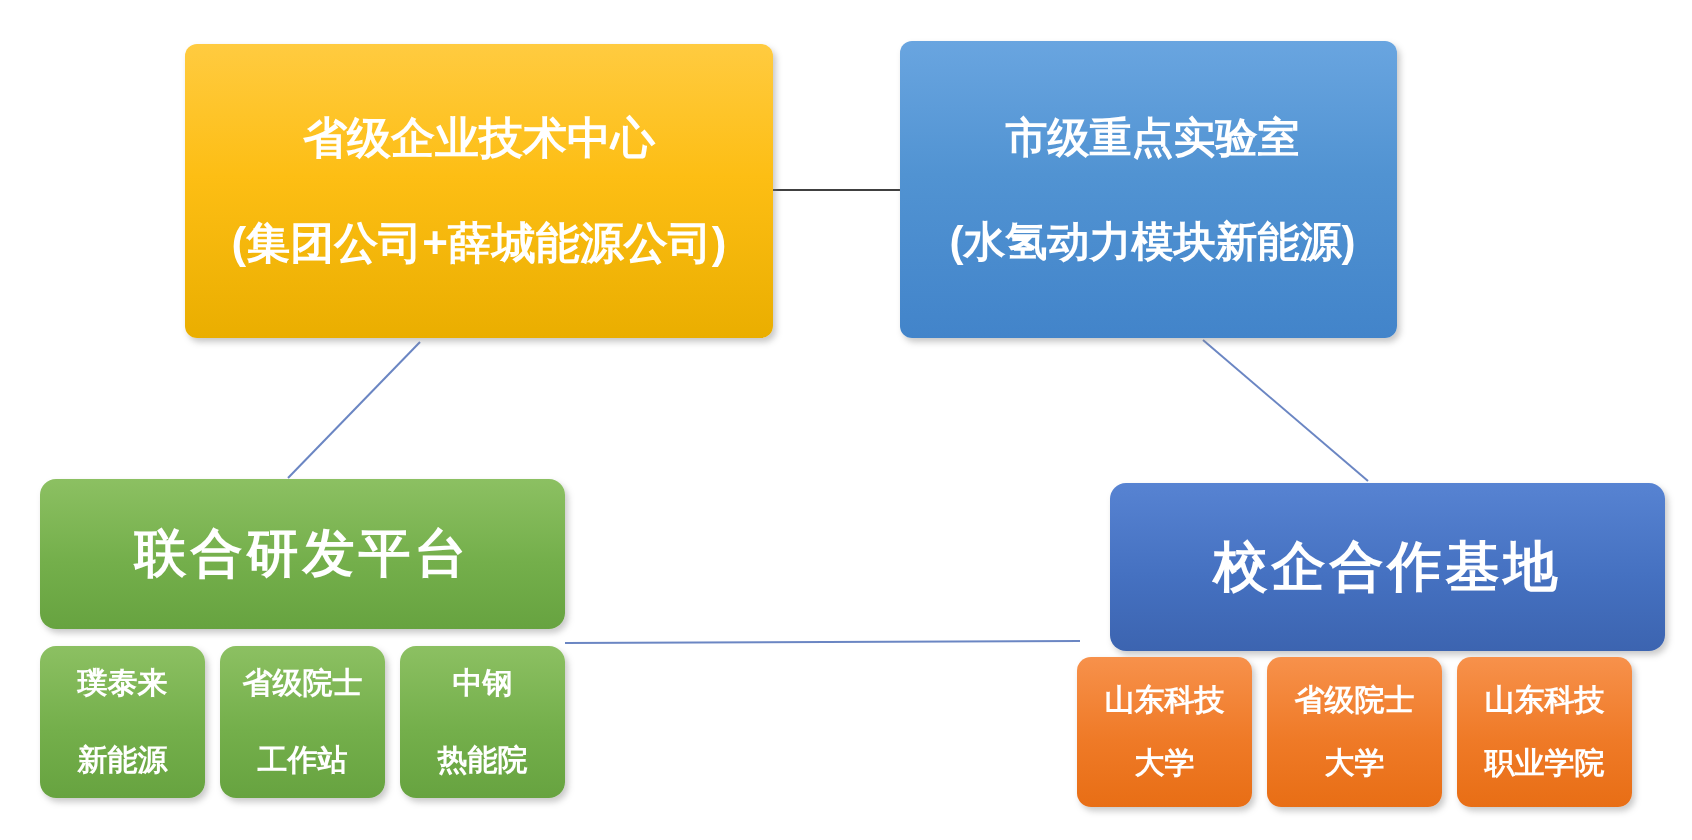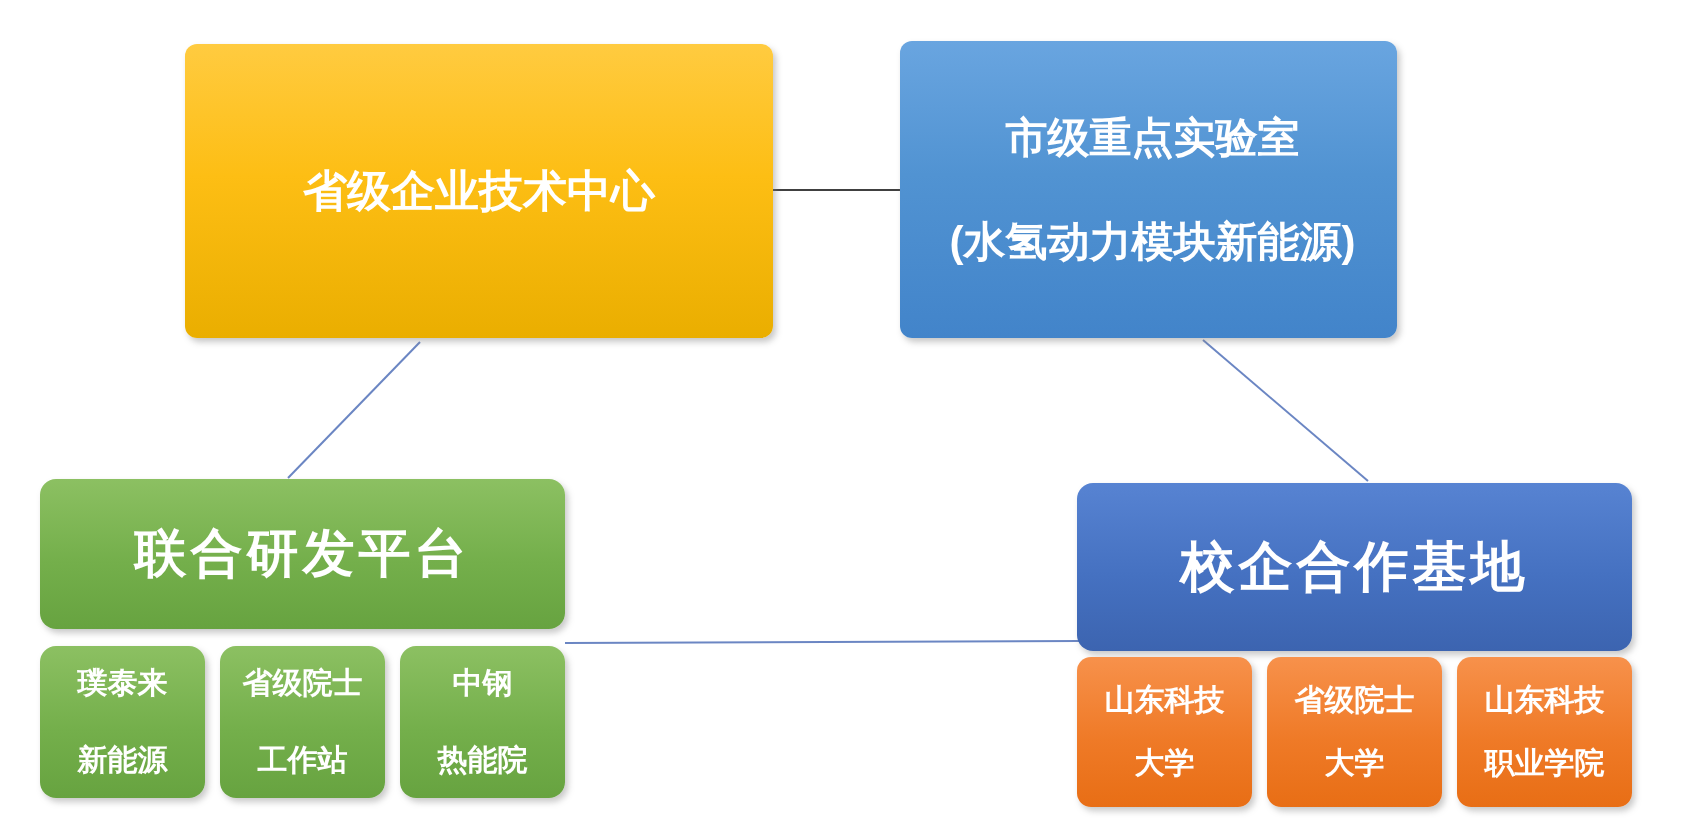--- a/index.html
+++ b/index.html
@@ -36,21 +36,21 @@
 
   .node.gold   { left: 185px;  top: 44px;  width: 588px; height: 294px;
                  background: linear-gradient(180deg, #FFCB40 0%, #FDBE14 45%, #EAAE00 100%);
                  font-size: 44px; gap: 46px; }
   .node.sky    { left: 900px;  top: 41px;  width: 497px; height: 297px;
                  background: linear-gradient(180deg, #69A5E0 0%, #5193D2 45%, #4284CA 100%);
                  font-size: 42px; gap: 48px; padding-left: 8px; }
   .node.green-main { left: 40px; top: 479px; width: 525px; height: 150px;
                  background: linear-gradient(180deg, #8CC062 0%, #74AF4B 55%, #67A340 100%);
                  font-size: 52px; letter-spacing: 4px; }
-  .node.royal  { left: 1077px; top: 483px; width: 555px; height: 168px;
+  .node.royal  { left: 1110px; top: 483px; width: 555px; height: 168px;
                  background: linear-gradient(180deg, #5783D2 0%, #4571C1 55%, #3C64B0 100%);
                  font-size: 54px; letter-spacing: 4px; }
   .node.green-sub { top: 646px; width: 165px; height: 152px;
                  background: linear-gradient(180deg, #8CC062 0%, #74AF4B 55%, #67A340 100%);
                  font-size: 30px; gap: 36px; }
   .node.orange { top: 657px; width: 175px; height: 150px;
                  background: linear-gradient(180deg, #F7914B 0%, #EF7A27 55%, #E86E15 100%);
                  font-size: 30px; gap: 22px; border-radius: 14px; }
 
   .node .line { display: block; white-space: nowrap; }
@@ -69,20 +69,21 @@
 
   <svg id="connectors" viewBox="0 0 1692 840" xmlns="http://www.w3.org/2000/svg">
     <line x1="773" y1="190" x2="900" y2="190" stroke="#404040" stroke-width="2"></line>
     <line x1="420" y1="342" x2="288" y2="478" stroke="#6B86C3" stroke-width="2"></line>
     <line x1="1203" y1="340" x2="1368" y2="481" stroke="#6B86C3" stroke-width="2"></line>
     <line x1="565" y1="643" x2="1080" y2="641" stroke="#6B86C3" stroke-width="2"></line>
   </svg>
 
   <div class="node rect gold">
     <span class="line">省级企业技术中心</span>
+    <span class="line">(集团公司+薛城能源公司)</span>
   </div>
 
   <div class="node rect sky">
     <span class="line">市级重点实验室</span>
     <span class="line">(水氢动力模块新能源)</span>
   </div>
 
   <div class="node round green-main">
     <span class="line">联合研发平台</span>
   </div>

